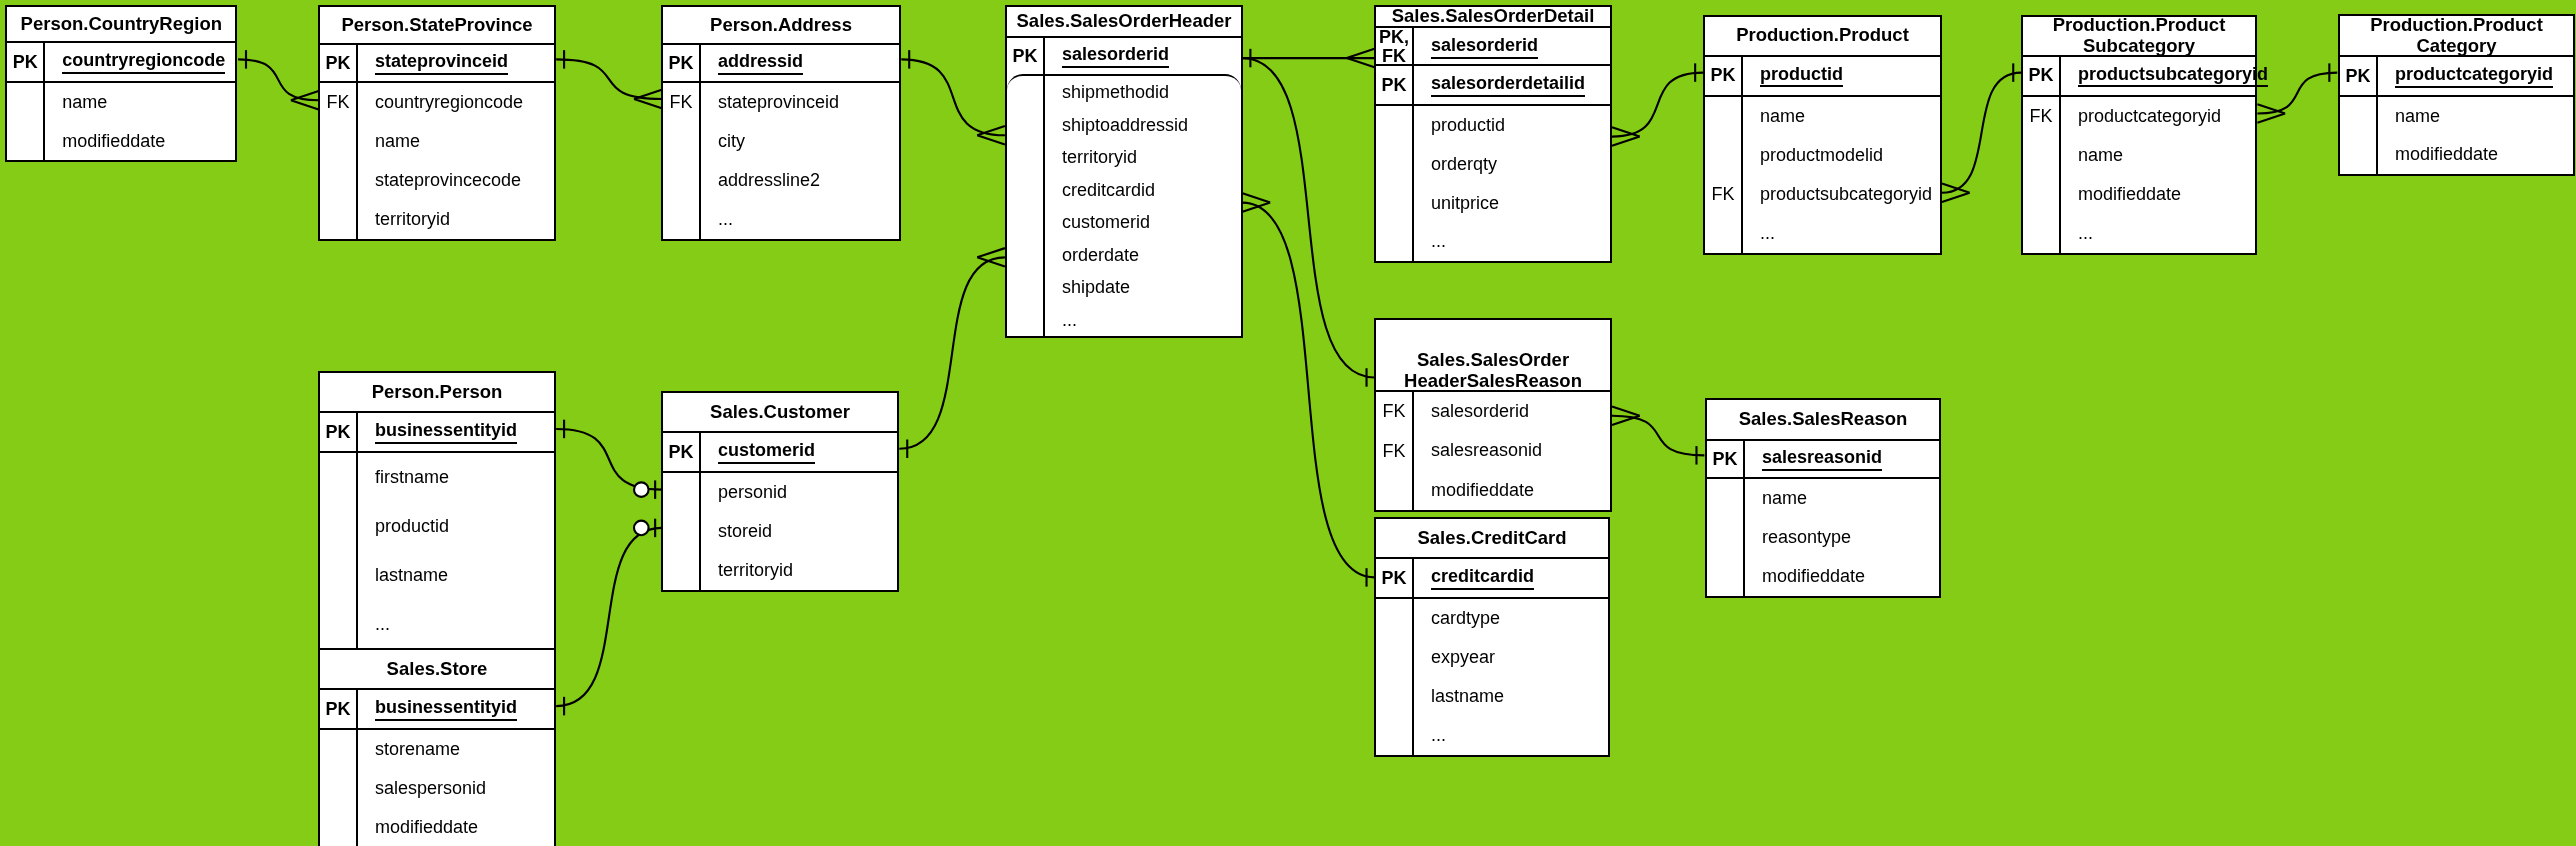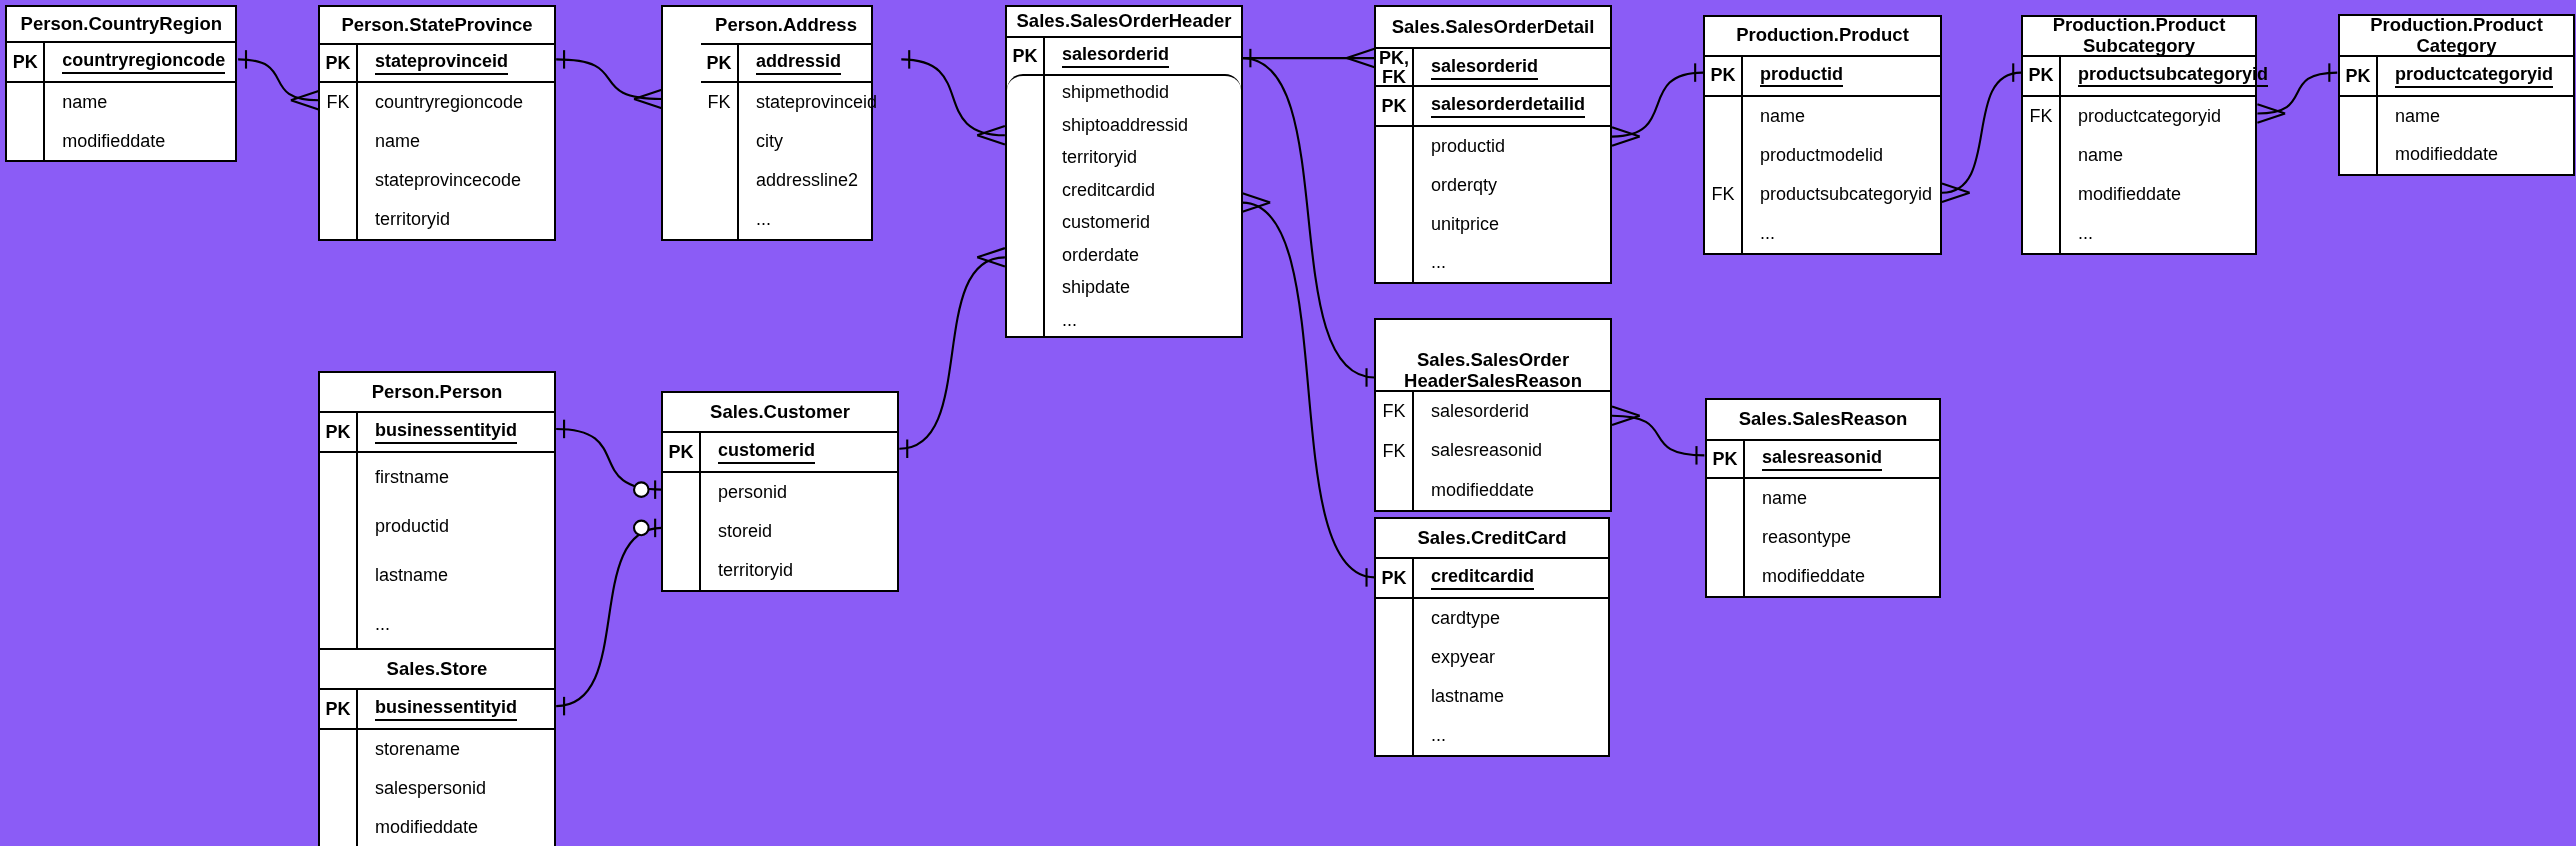--- a/index.html
+++ b/index.html
@@ -66,21 +66,21 @@
   }
   #wires {
     position: absolute;
     left: 0; top: 0;
     pointer-events: none;
   }
 </style>
 </head>
 <body>
 
-<div id="canvas" style="width: 2576px; height: 846px; background: #8b5cf6;">
+<div id="canvas" style="width: 2576px; height: 846px; background: #84cc16;">
     <div class="er-table" style="left: 5.3px; top: 5.3px; width: 232px;">
       <div class="er-title" style="height: 34px;">Person.CountryRegion</div>
       <div class="er-section" style="height: 40px; grid-template-rows: repeat(1, 1fr);">
         <div class="er-keycell bold">PK</div>
         <div class="er-fieldcell pk">
           <span class="fieldtext">countryregioncode</span>
         </div>
       </div>
       <div class="er-section" style="height: 79px; grid-template-rows: repeat(2, 1fr);">
         <div class="er-keycell"></div>
@@ -113,21 +113,21 @@
         <div class="er-keycell"></div>
         <div class="er-fieldcell">
           <span class="fieldtext">stateprovincecode</span>
         </div>
         <div class="er-keycell"></div>
         <div class="er-fieldcell">
           <span class="fieldtext">territoryid</span>
         </div>
       </div>
     </div>
-    <div class="er-table" style="left: 661px; top: 5.3px; width: 212px; padding-left: 38px;">
+    <div class="er-table" style="left: 661px; top: 5.3px; width: 240px;">
       <div class="er-title" style="height: 36px;">Person.Address</div>
       <div class="er-section" style="height: 38px; grid-template-rows: repeat(1, 1fr);">
         <div class="er-keycell bold">PK</div>
         <div class="er-fieldcell pk">
           <span class="fieldtext">addressid</span>
         </div>
       </div>
       <div class="er-section" style="height: 158px; grid-template-rows: repeat(4, 1fr);">
         <div class="er-keycell">FK</div>
         <div class="er-fieldcell">
@@ -184,21 +184,21 @@
         <div class="er-fieldcell">
           <span class="fieldtext">shipdate</span>
         </div>
         <div class="er-keycell"></div>
         <div class="er-fieldcell">
           <span class="fieldtext">...</span>
         </div>
       </div>
     </div>
     <div class="er-table" style="left: 1374px; top: 5.3px; width: 238px;">
-      <div class="er-title" style="height: 40px;">Sales.SalesOrderDetail</div>
+      <div class="er-title" style="height: 19px;">Sales.SalesOrderDetail</div>
       <div class="er-section" style="height: 38px; grid-template-rows: repeat(1, 1fr);">
         <div class="er-keycell bold">PK,
 FK</div>
         <div class="er-fieldcell pk">
           <span class="fieldtext">salesorderid</span>
         </div>
       </div>
       <div class="er-section" style="height: 40px; grid-template-rows: repeat(1, 1fr);">
         <div class="er-keycell bold">PK</div>
         <div class="er-fieldcell pk">

